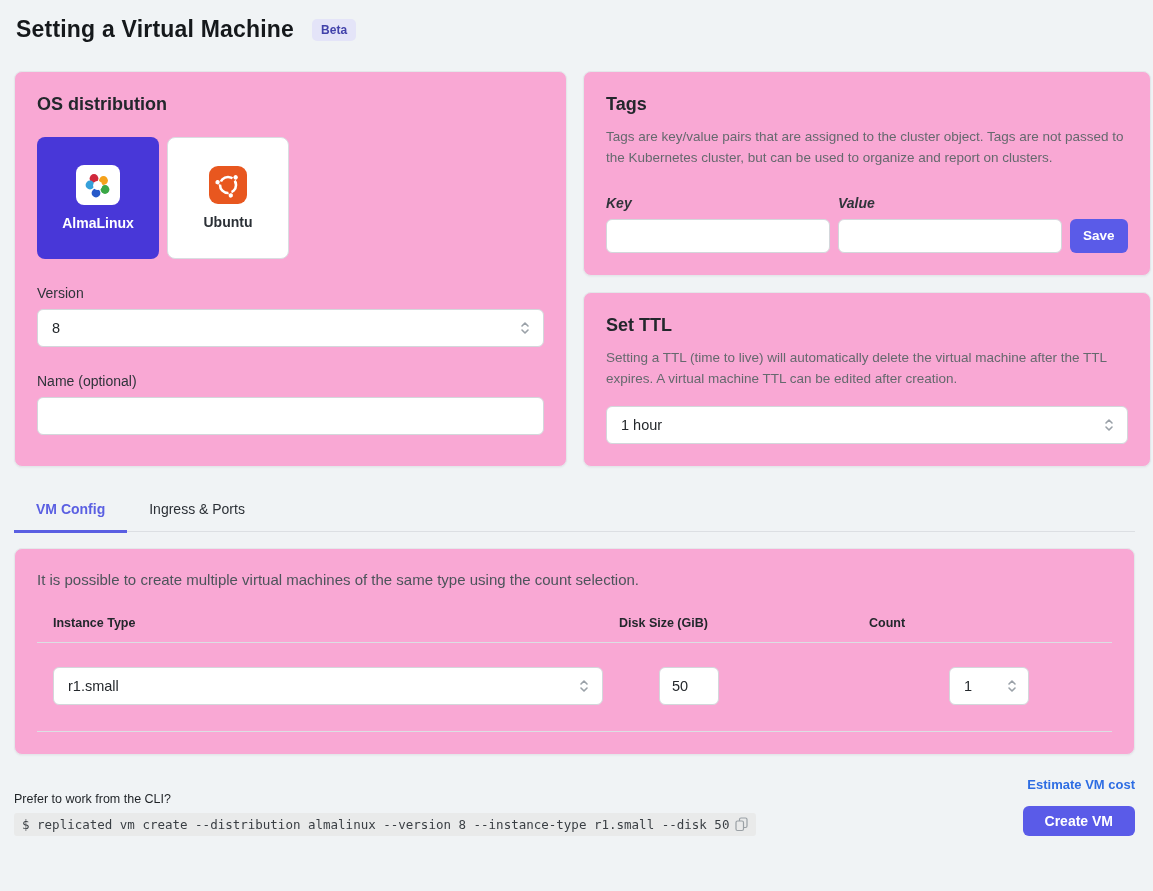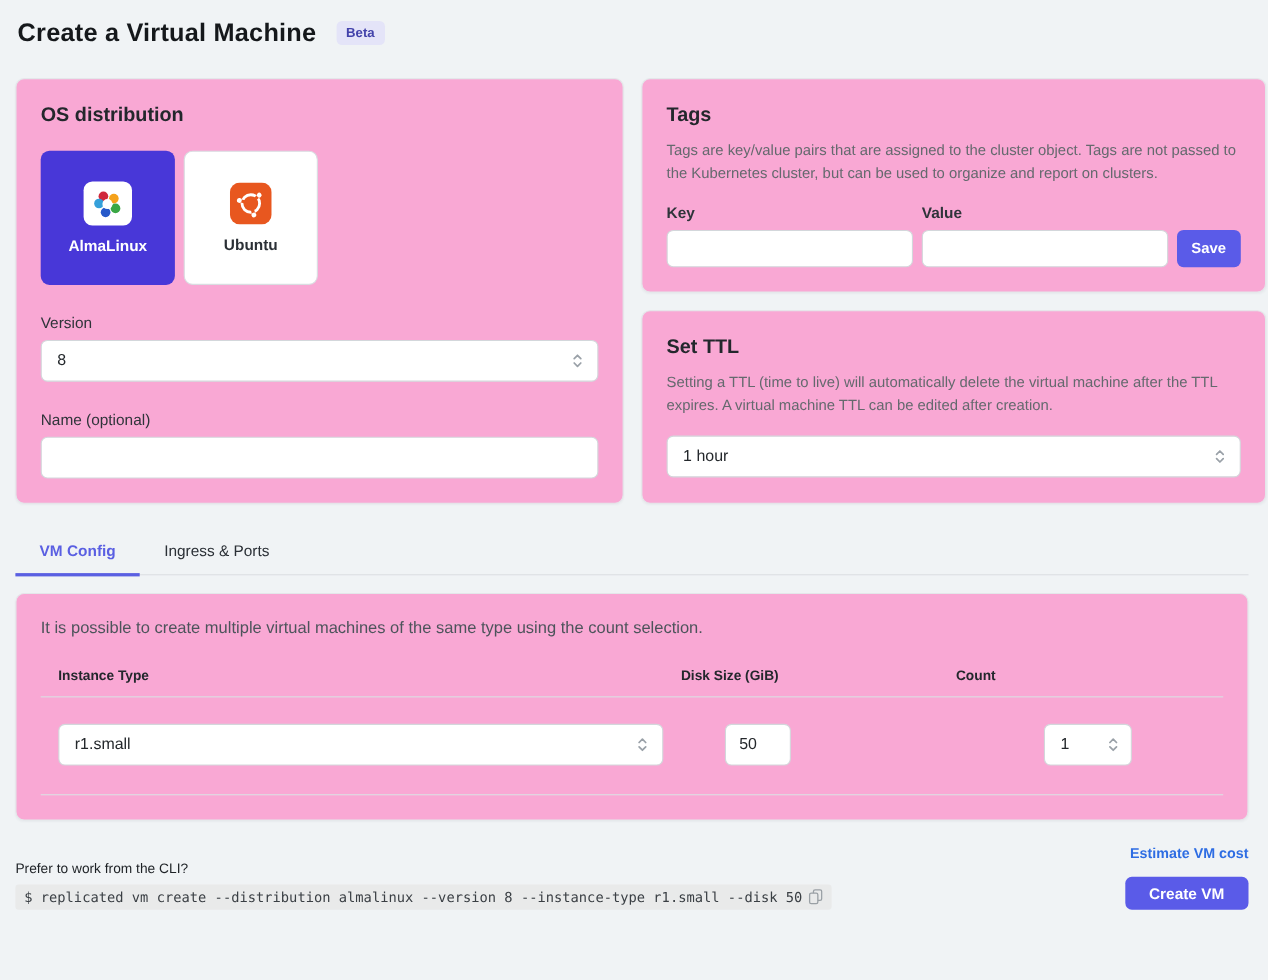--- a/index.html
+++ b/index.html
@@ -51,21 +51,21 @@
     display:flex; align-items:center; justify-content:space-between;
     padding:0 12px 0 14px; font-size:14.5px; color:#24282c; cursor:pointer;
   }
   .text-input {
     height:38px; width:100%; border:1px solid #d3d7db; border-radius:6px;
     background:#fff; font-size:14.5px; color:#24282c; padding:0 12px;
     font-family:"Liberation Sans", sans-serif; outline:none;
   }
   .chev { flex:0 0 auto; }
   
-  .kv-labels { display:flex; margin-top:16px; }
+  .kv-labels { display:flex; margin-top:26px;font-style:italic; }
   .kv-labels .field-label { width:232px; margin-bottom:0; }
   .kv-row { display:flex; gap:8px; margin-top:8px; align-items:center; }
   .kv-row .text-input { width:224px; height:34px; }
   .btn {
     background:#5a5be8; color:#fff; border:none; border-radius:6px;
     font-family:"Liberation Sans", sans-serif; font-weight:700; cursor:pointer;
   }
   .save-btn { height:34px; padding:0 13px; font-size:13.5px; margin-left:auto; }
   
   .tabs { display:flex; margin-top:24px; border-bottom:1px solid #dcdfe3; }
@@ -98,21 +98,21 @@
   .cli-code { font-family:"DejaVu Sans Mono", monospace; font-size:12.5px; color:#3a3f44; }
   .copy-btn { background:none; border:none; cursor:pointer; display:flex; padding:0; }
   .footer-right { display:flex; flex-direction:column; align-items:flex-end; gap:14px; }
   .estimate-link { font-size:13px; font-weight:600; color:#2e6de3; text-decoration:none; cursor:pointer; }
   .create-btn { height:30px; padding:0 22px; font-size:14px; }
 </style>
 </head>
 <body>
 
 <div class="page-header">
-  <h1 class="page-title">Create a Virtual Machine</h1>
+  <h1 class="page-title">Setting a Virtual Machine</h1>
   <span class="beta-badge">Beta</span>
 </div>
 
 <div class="cards-grid">
 
   <div class="card">
     <div class="card-title">OS distribution</div>
 
     <div class="tiles">
       <div class="tile selected">

